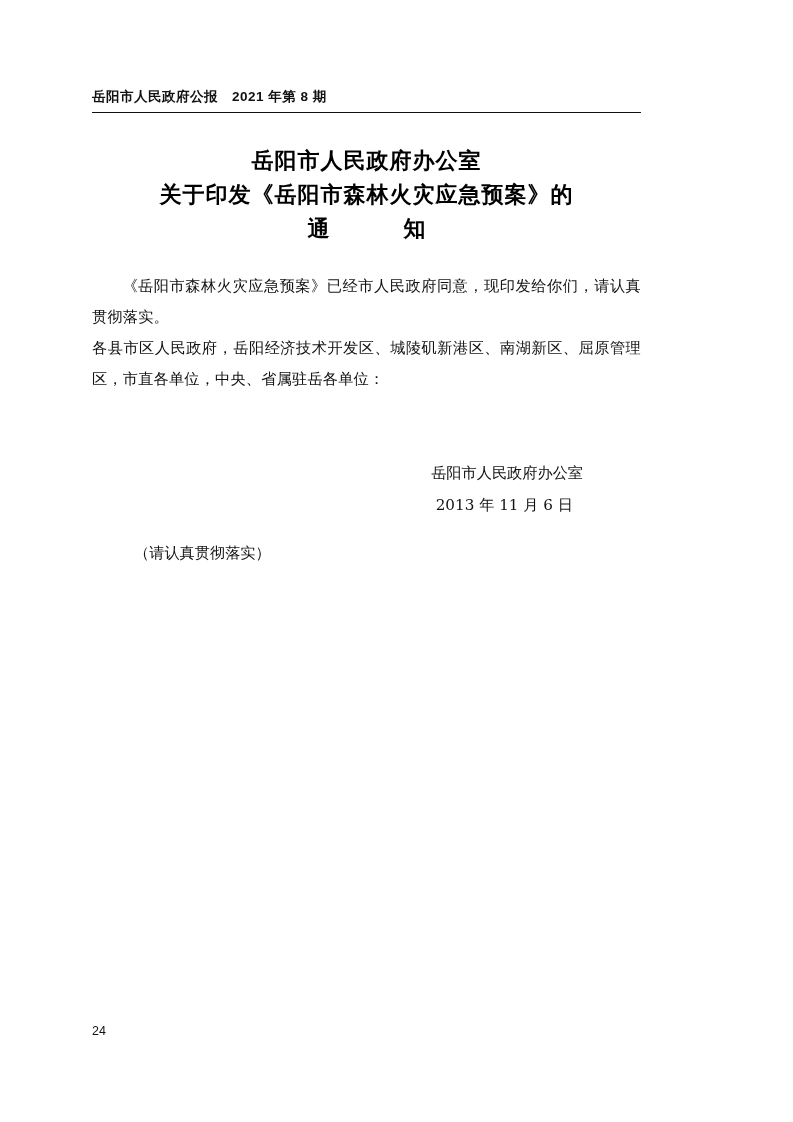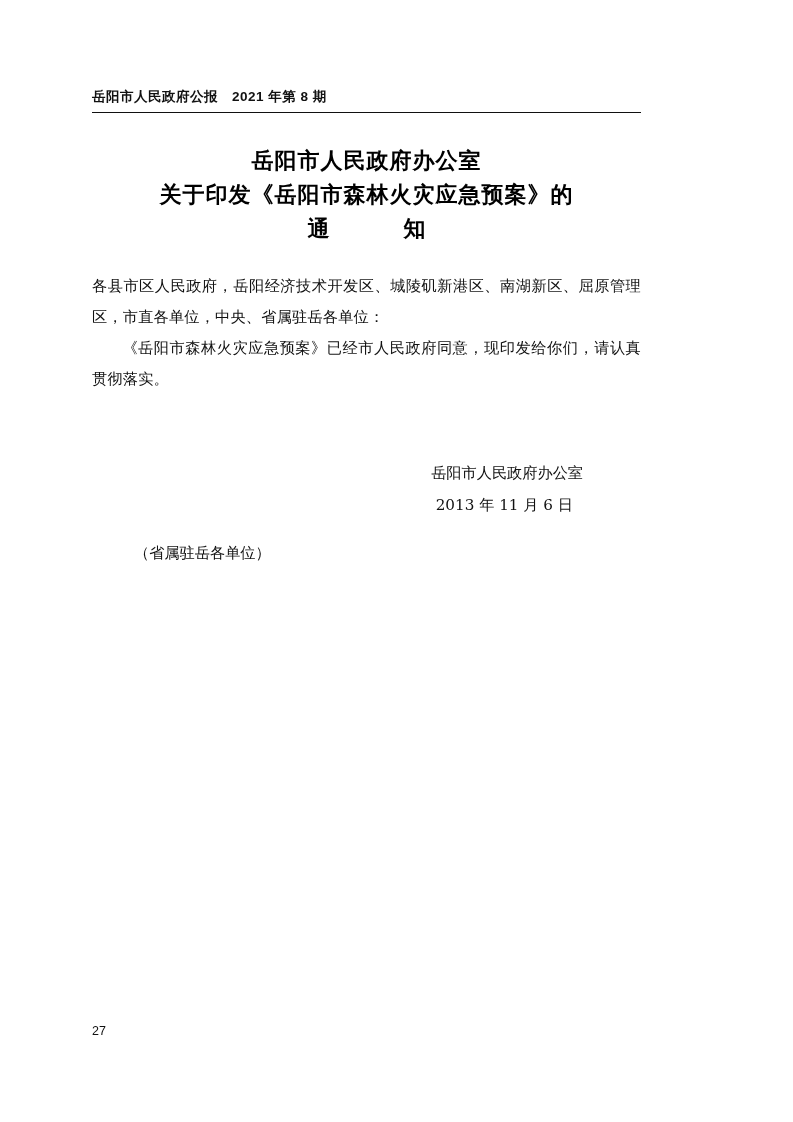--- a/index.html
+++ b/index.html
@@ -134,26 +134,26 @@
   </div>
 
   <div class="title-block">
     <div class="doc-title-line l1">岳阳市人民政府办公室</div>
     <div class="doc-title-line l2">关于印发《岳阳市森林火灾应急预案》的</div>
     <div class="doc-title-line l3">通　　知</div>
   </div>
 
 
   <div class="body-block">
+    <p class="para indent">《岳阳市森林火灾应急预案》已经市人民政府同意，现印发给你们，请认真贯彻落实。</p>
     <p class="para">各县市区人民政府，岳阳经济技术开发区、城陵矶新港区、南湖新区、屈原管理区，市直各单位，中央、省属驻岳各单位：</p>
-    <p class="para indent">《岳阳市森林火灾应急预案》已经市人民政府同意，现印发给你们，请认真贯彻落实。</p>
   </div>
 
   <div class="signature">
     <div class="sig-issuer">岳阳市人民政府办公室</div>
     <div class="sig-date">2013 年 11 月 6 日</div>
   </div>
 
-  <div class="public-note">（省属驻岳各单位）</div>
+  <div class="public-note">（请认真贯彻落实）</div>
 
-  <div class="page-number">27</div>
+  <div class="page-number">24</div>
 
 </div>
 
 </body></html>

